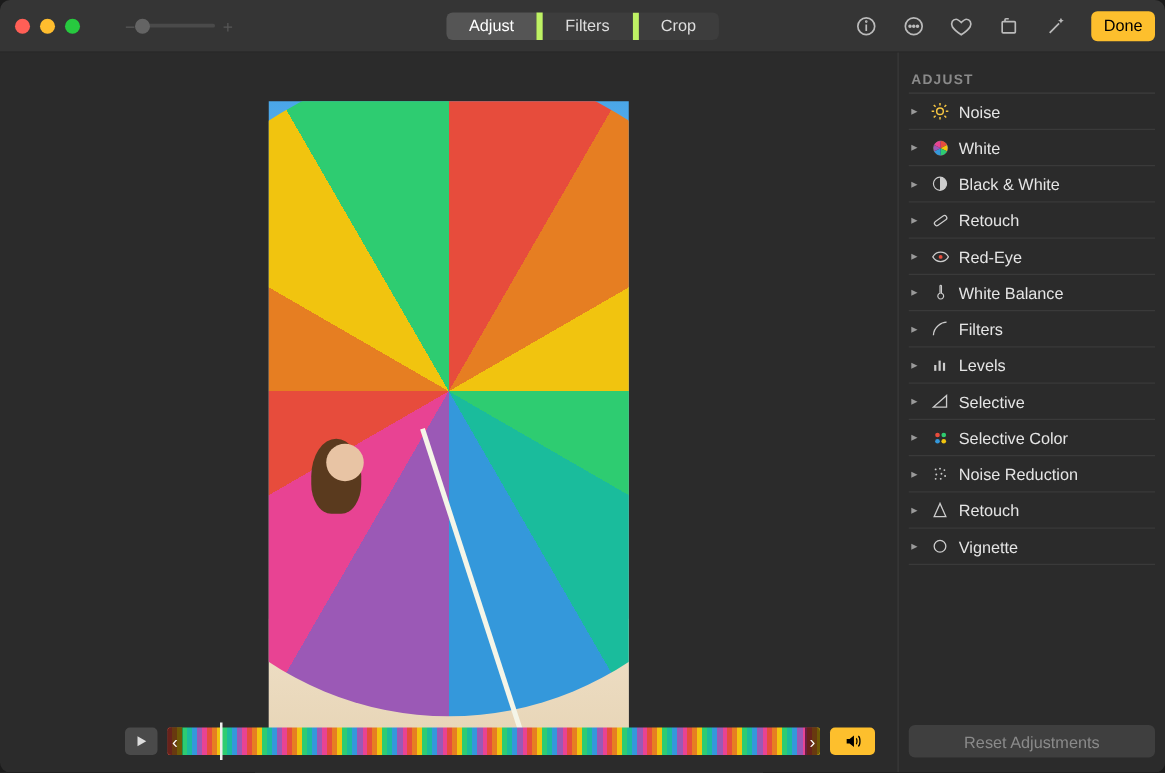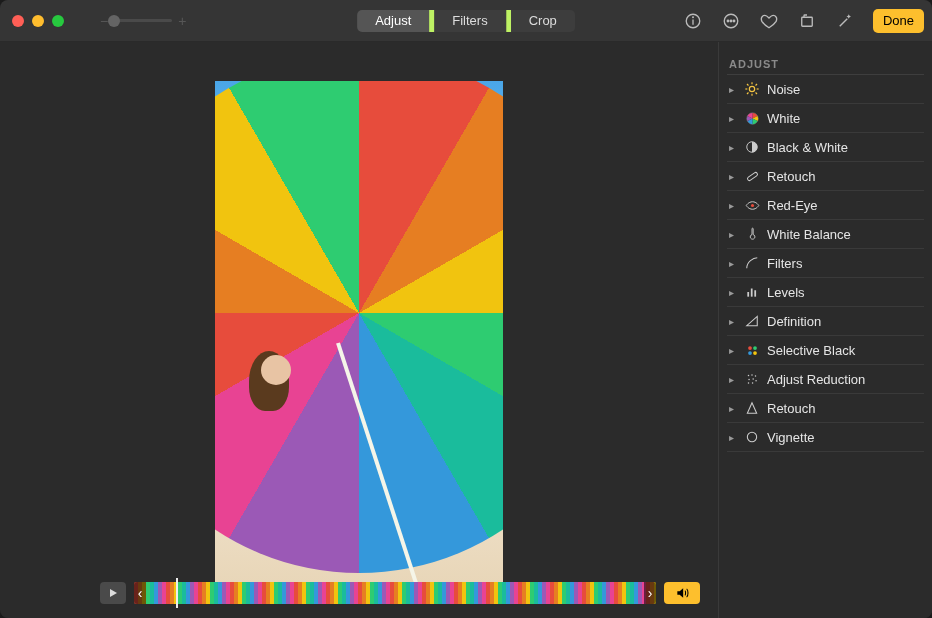--- a/index.html
+++ b/index.html
@@ -336,65 +336,66 @@
             </span>
             <span>Levels</span>
           </div>
           <div class="adj-item">
             <span class="disc">▸</span>
             <span class="adj-icon">
               <svg width="14" height="14" viewBox="0 0 24 24" fill="none" stroke="#ccc" stroke-width="1.8">
                 <path d="M3 20L21 20L21 4z"></path>
               </svg>
             </span>
-            <span>Definition</span>
+            <span>Selective</span>
           </div>
           <div class="adj-item">
             <span class="disc">▸</span>
             <span class="adj-icon">
               <svg width="15" height="15" viewBox="0 0 24 24">
                 <circle cx="8" cy="8" r="3" fill="#e74c3c"></circle>
                 <circle cx="16" cy="8" r="3" fill="#2ecc71"></circle>
                 <circle cx="8" cy="16" r="3" fill="#3498db"></circle>
                 <circle cx="16" cy="16" r="3" fill="#f1c40f"></circle>
               </svg>
             </span>
-            <span>Selective Black</span>
+            <span>Selective Color</span>
           </div>
           <div class="adj-item">
             <span class="disc">▸</span>
             <span class="adj-icon">
               <svg width="14" height="14" viewBox="0 0 24 24" fill="#ccc">
                 <circle cx="6" cy="6" r="1.3"></circle>
                 <circle cx="12" cy="5" r="1.3"></circle>
                 <circle cx="18" cy="7" r="1.3"></circle>
                 <circle cx="7" cy="13" r="1.3"></circle>
                 <circle cx="14" cy="12" r="1.3"></circle>
                 <circle cx="19" cy="15" r="1.3"></circle>
                 <circle cx="6" cy="19" r="1.3"></circle>
                 <circle cx="13" cy="19" r="1.3"></circle>
               </svg>
             </span>
-            <span>Adjust Reduction</span>
+            <span>Noise Reduction</span>
           </div>
           <div class="adj-item">
             <span class="disc">▸</span>
             <span class="adj-icon">
               <svg width="14" height="14" viewBox="0 0 24 24" fill="none" stroke="#ccc" stroke-width="1.8">
                 <path d="M12 3L4 21h16z"></path>
               </svg>
             </span>
             <span>Retouch</span>
           </div>
           <div class="adj-item">
             <span class="disc">▸</span>
             <span class="adj-icon">
               <svg width="14" height="14" viewBox="0 0 24 24" fill="none" stroke="#ccc" stroke-width="1.8">
                 <circle cx="12" cy="12" r="8"></circle>
               </svg>
             </span>
             <span>Vignette</span>
           </div>
         </div>
+      <button class="reset-btn">Reset Adjustments</button>
     </div>
 
   </div>
 </div>
 
 </body></html>

